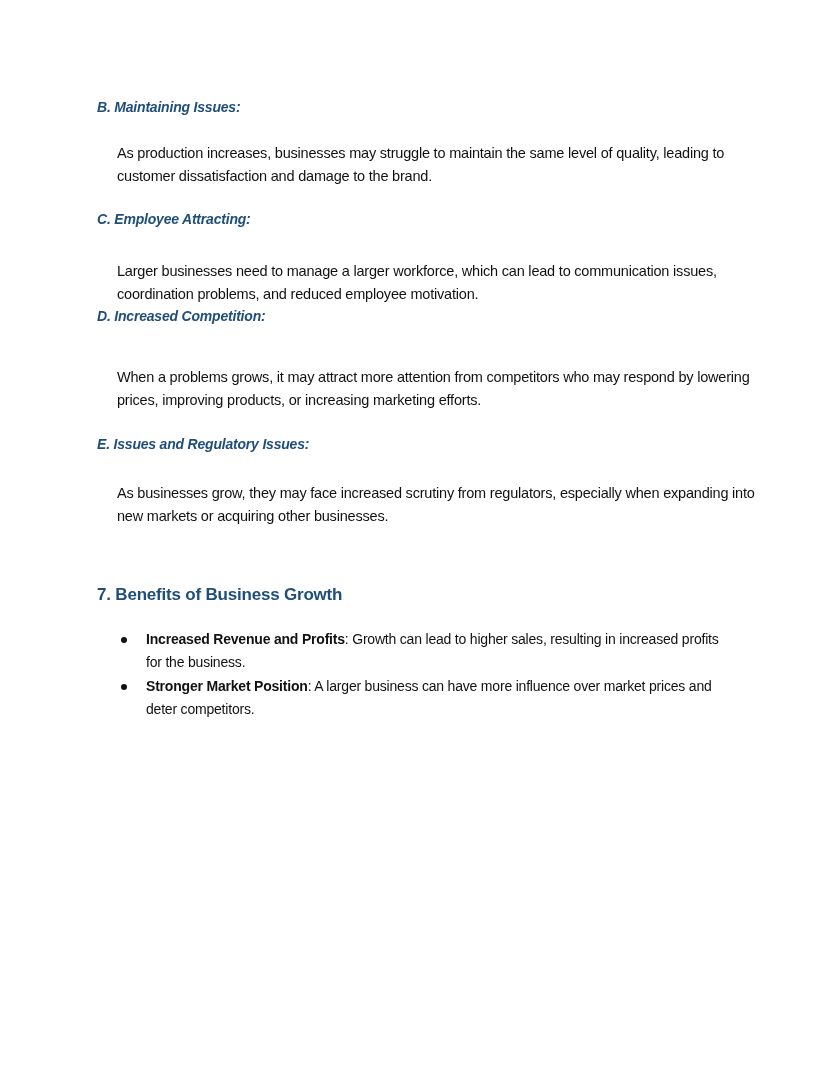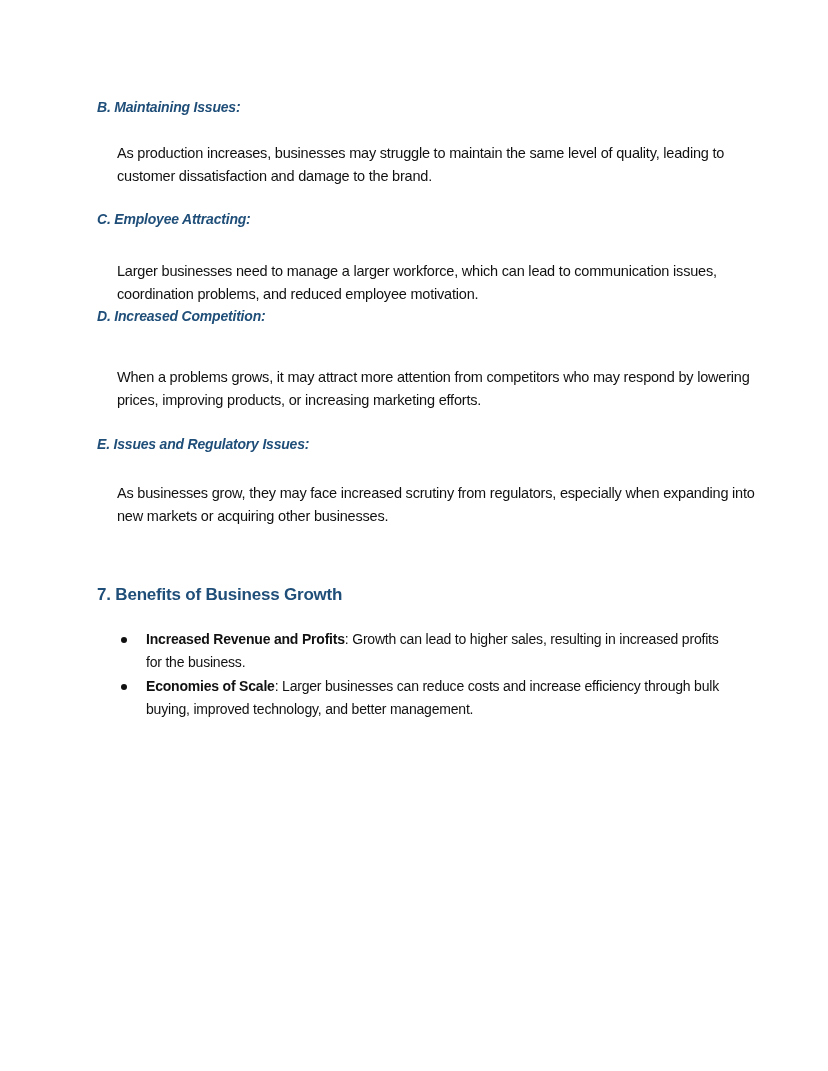--- a/index.html
+++ b/index.html
@@ -28,15 +28,15 @@
   <div class="subhead" style="top:308px">D. Increased Competition:</div>
   <div class="para" style="top:366px">When a problems grows, it may attract more attention from competitors who may respond by lowering prices, improving products, or increasing marketing efforts.</div>
 
   <div class="subhead" style="top:436px">E. Issues and Regulatory Issues:</div>
   <div class="para" style="top:482px">As businesses grow, they may face increased scrutiny from regulators, especially when expanding into new markets or acquiring other businesses.</div>
 
   <div class="h2" style="top:585px">7. Benefits of Business Growth</div>
 
   <ul class="bullets">
     <li><span class="dot"></span><b>Increased Revenue and Profits</b><span>: Growth can lead to higher sales, resulting in increased profits for the business.</span></li>
-    <li><span class="dot"></span><b>Economies of Scale</b><span>: Larger businesses can reduce costs and increase efficiency through bulk buying, improved technology, and better management.</span></li>
+    <li><span class="dot"></span><b>Stronger Market Position</b><span>: A larger business can have more influence over market prices and deter competitors.</span></li>
   </ul>
 </div>
 
 </body></html>

